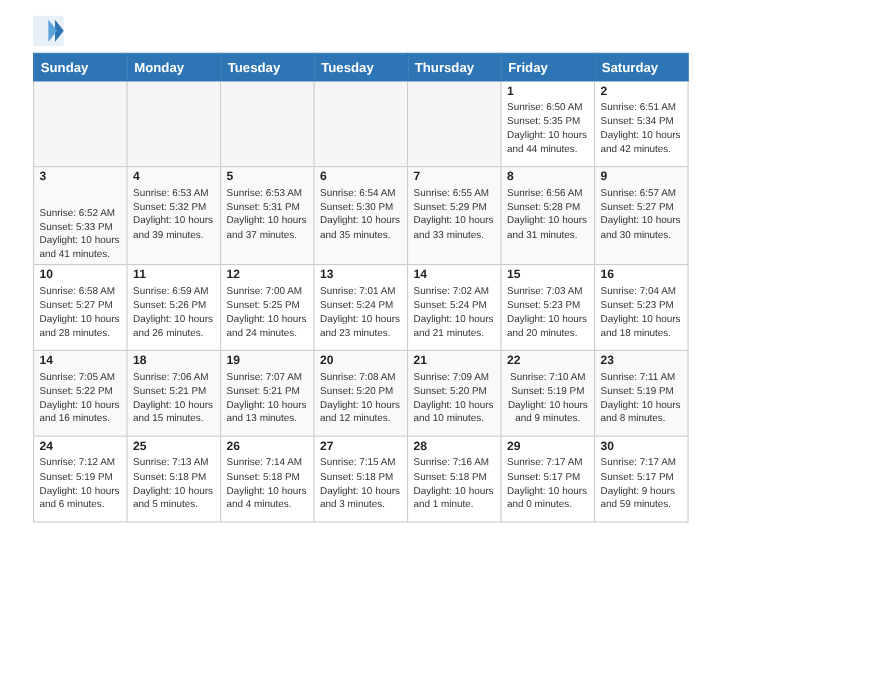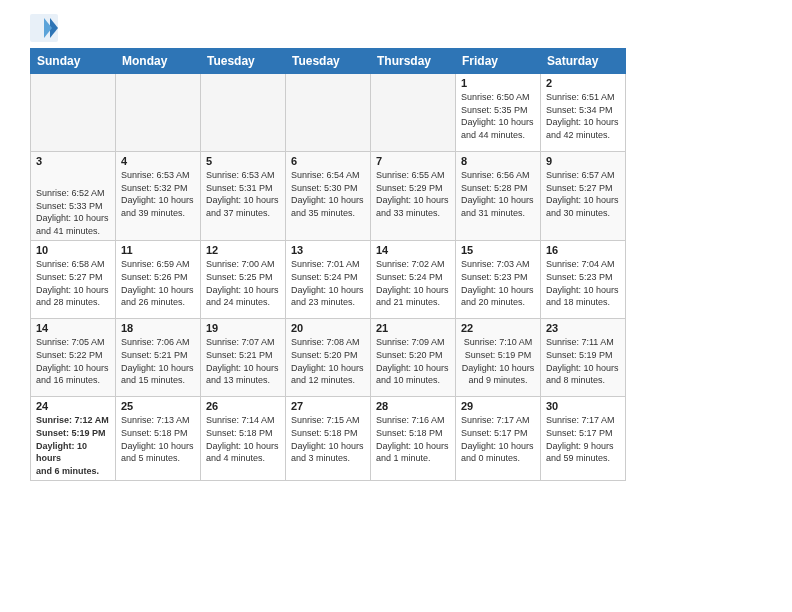--- a/index.html
+++ b/index.html
@@ -300,21 +300,21 @@
             <span class="day-num">23</span>
             <div class="day-info" style="white-space: pre-line;">Sunrise: 7:11 AM
 Sunset: 5:19 PM
 Daylight: 10 hours
 and 8 minutes.</div>
           </td>
         </tr>
         <tr>
           <td>
             <span class="day-num">24</span>
-            <div class="day-info" style="white-space: pre-line; font-weight: bold;">Sunrise: 7:12 AM
+            <div class="day-info" style="white-space: pre-line;">Sunrise: 7:12 AM
 Sunset: 5:19 PM
 Daylight: 10 hours
 and 6 minutes.</div>
           </td>
           <td>
             <span class="day-num">25</span>
             <div class="day-info" style="white-space: pre-line;">Sunrise: 7:13 AM
 Sunset: 5:18 PM
 Daylight: 10 hours
 and 5 minutes.</div>

